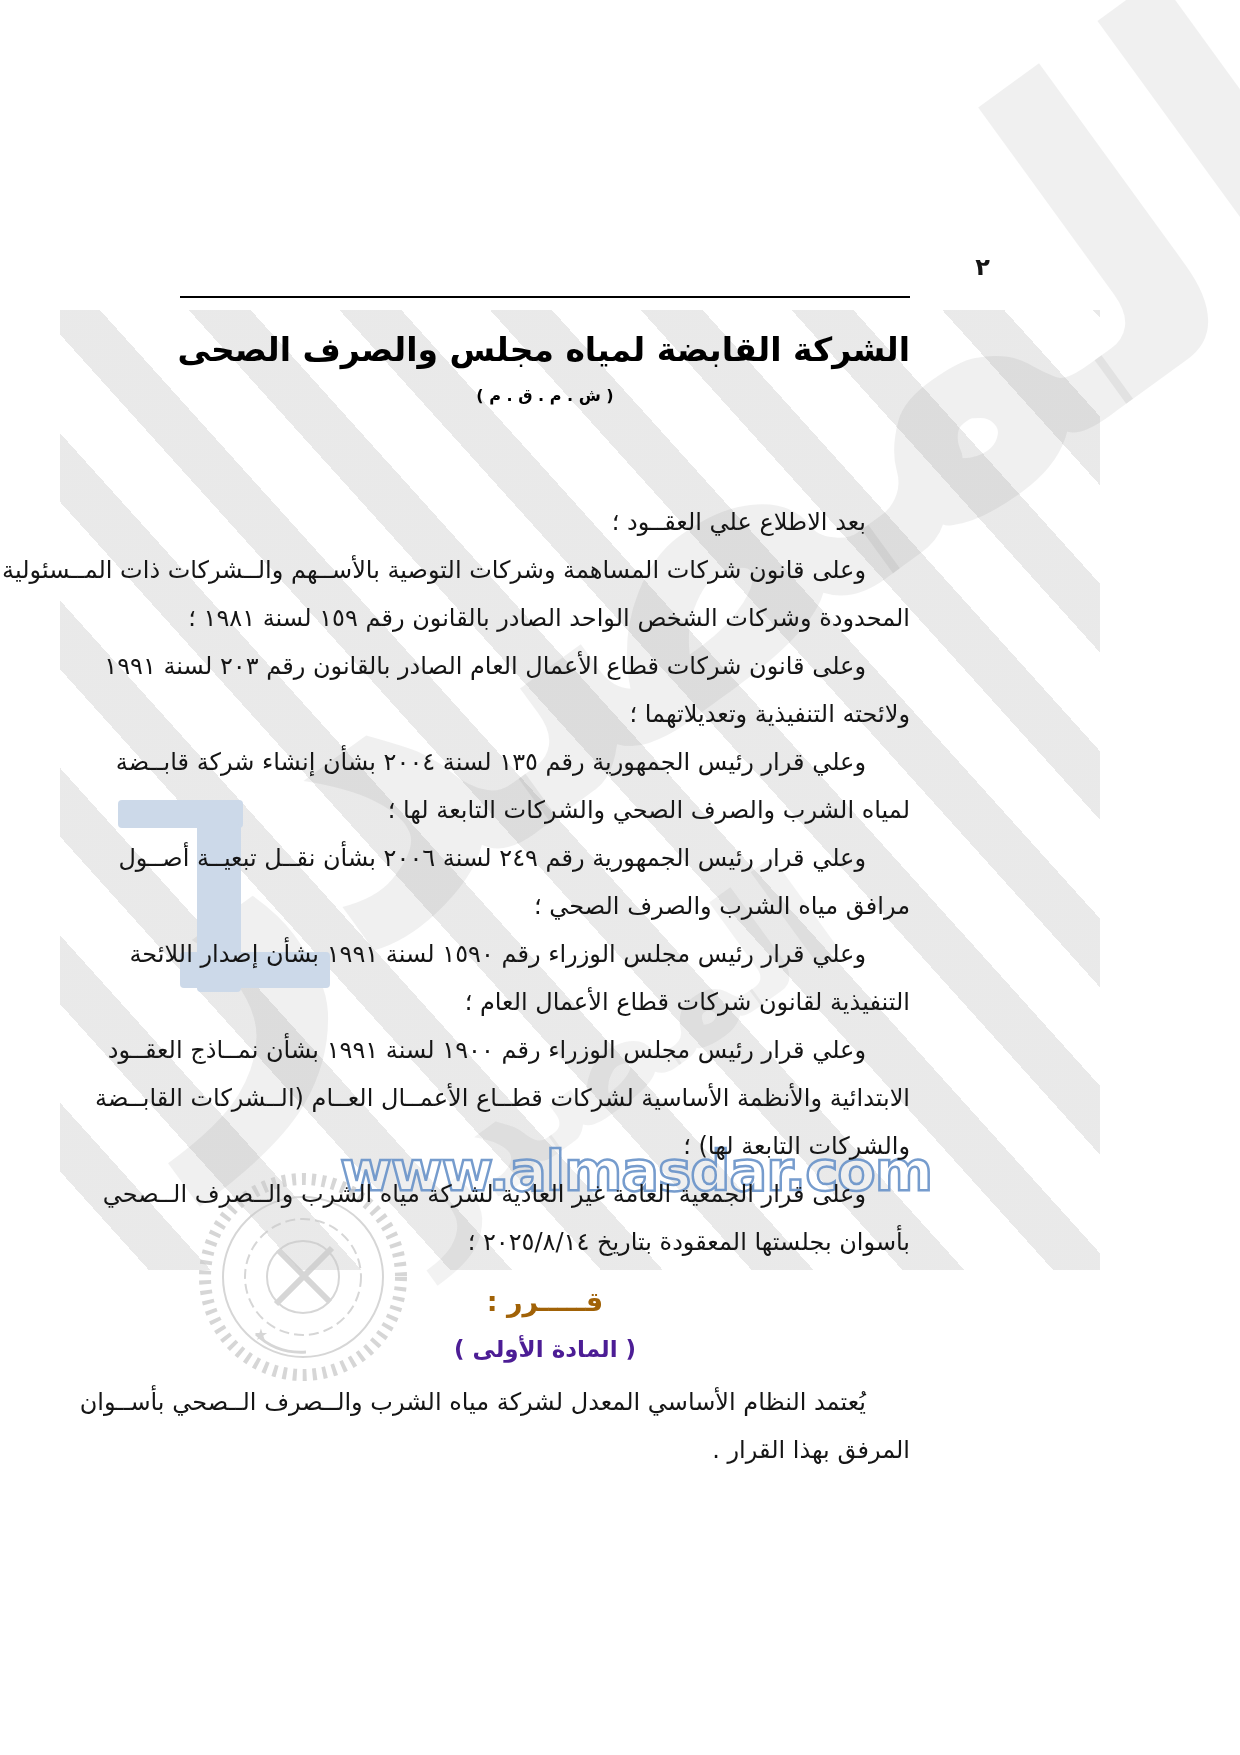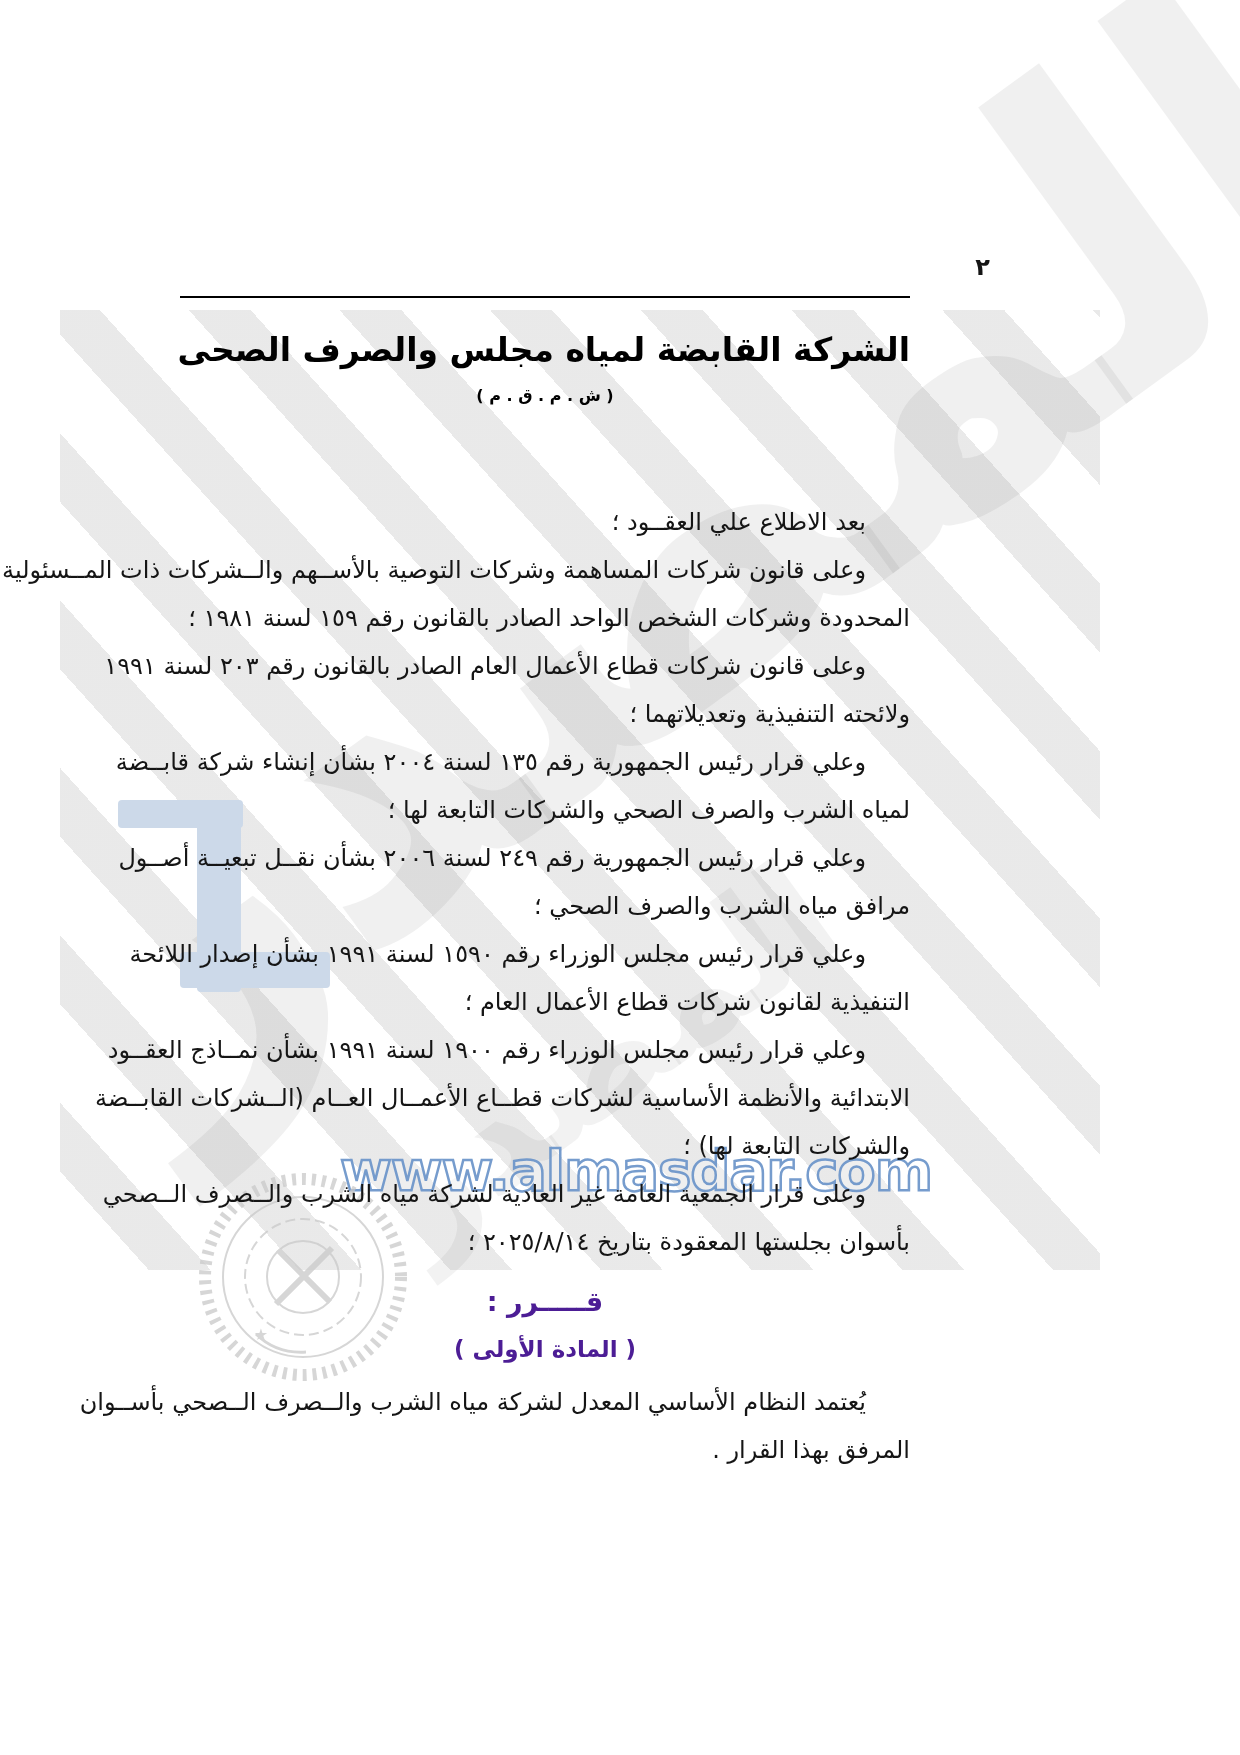--- a/index.html
+++ b/index.html
@@ -79,21 +79,21 @@
   .body-block{
     position:absolute;left:180px;width:730px;
     font-size:24px;line-height:48px;
   }
   #preamble{top:498px;}
   #article-body{top:1378px;}
   .ln{white-space:nowrap;text-align:right;}
   .ln.indent{padding-right:44px;}
   .decision{
     position:absolute;left:180px;top:1286px;width:730px;
-    text-align:center;font-size:27px;font-weight:bold;color:#4c1d95;
+    text-align:center;font-size:27px;font-weight:bold;color:#a16207;
   }
   .article-title{
     position:absolute;left:180px;top:1336px;width:730px;
     text-align:center;font-size:23px;font-weight:bold;color:#4c1d95;
   }
 </style>
 </head>
 <body>
 
 <div class="page">

